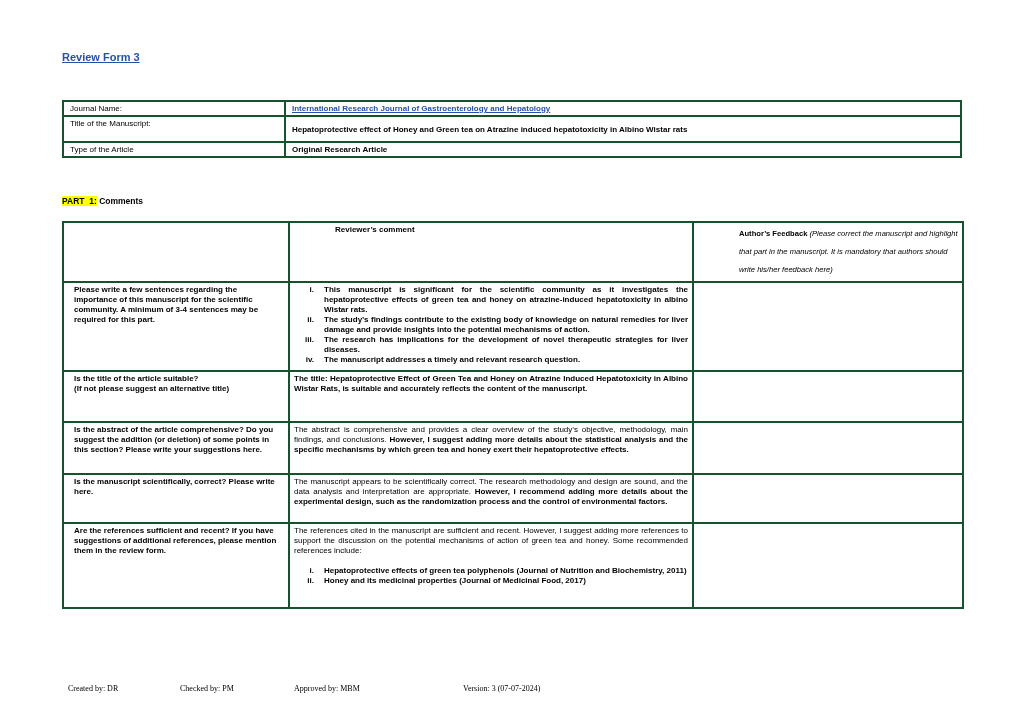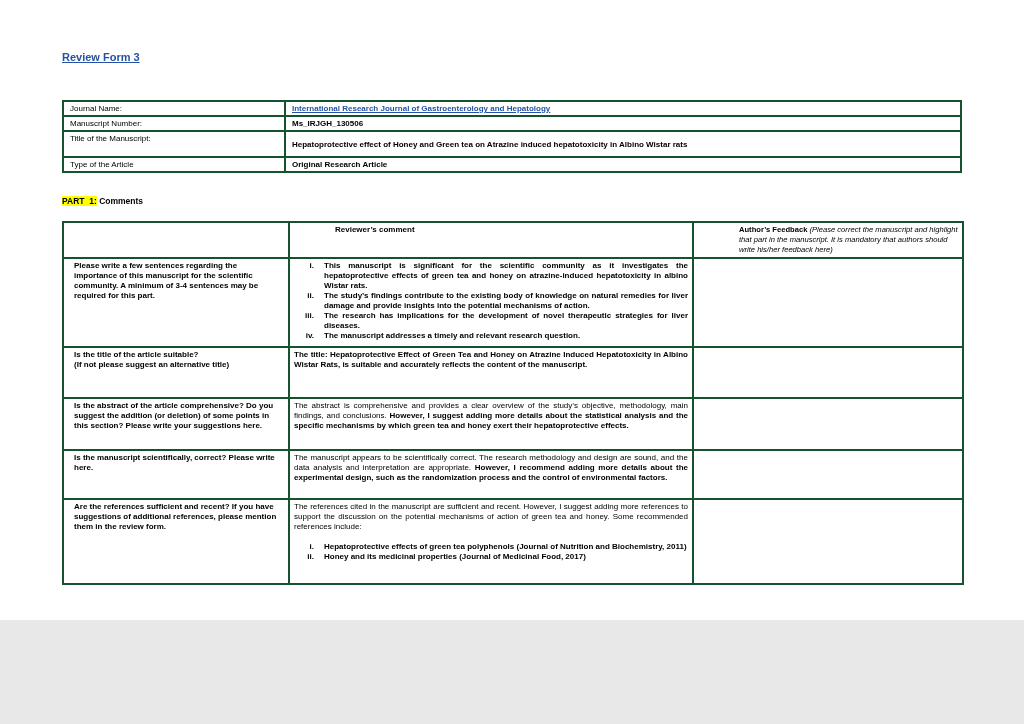--- a/index.html
+++ b/index.html
@@ -1,20 +1,20 @@
 <!DOCTYPE html>
 <html><head>
 <meta charset="utf-8">
 <style>
   * { margin: 0; padding: 0; box-sizing: border-box; }
   html, body { background: #e8e8e8; }
   .page {
     position: relative;
     width: 1024px;
-    height: 620px;
+    height: 724px;
     background: #ffffff;
     font-family: "Liberation Sans", sans-serif;
     color: #000;
     overflow: hidden;
     margin: 0 auto;
   }
   .doc-title {
     position: absolute;
     left: 62px; top: 51px;
     font-size: 11px;
@@ -48,21 +48,21 @@
   tr.hdr td { height: 30px; }
   tr.r1 td { height: 89px; }
   tr.r2 td { height: 51px; }
   tr.r3 td { height: 52px; }
   tr.r4 td { height: 49px; }
   tr.r5 td { height: 85px; }
   td.qcell { font-weight: bold; padding: 2px 6px 2px 10px; }
   td.ccell { text-align: justify; }
   td.hcell { font-weight: bold; padding-left: 45px; }
   .fb-italic { font-weight: normal; font-style: italic; font-size: 7.6px; }
-  .hcell-fb { font-size: 7.6px; line-height: 10px; }
+  .hcell-fb { font-size: 7.6px; line-height: 18px; }
   .b { font-weight: bold; }
   .n { font-weight: normal; }
   .li { display: flex; }
   .li .num { flex: 0 0 20px; text-align: right; font-weight: bold; }
   .li .txt { flex: 1; margin-left: 10px; font-weight: bold; text-align: justify; }
   .list-gap { margin-top: 10px; }
 
   
   .footer-item {
     position: absolute; top: 684px;
@@ -76,24 +76,20 @@
 
 <div class="page">
 
   <div class="doc-title">Review Form 3</div>
 
   <table class="info-table">
     <tbody>
         <tr class="row-journal">
       <td class="lbl">Journal Name:</td>
       <td class="val"><span class="journal-link">International Research Journal of Gastroenterology and Hepatology</span></td>
-    </tr>
-    <tr class="row-number">
-      <td class="lbl">Manuscript Number:</td>
-      <td class="val">Ms_IRJGH_130506</td>
     </tr>
     <tr class="row-title">
       <td class="lbl">Title of the Manuscript:</td>
       <td class="val">Hepatoprotective effect of Honey and Green tea on Atrazine induced hepatotoxicity in Albino Wistar rats</td>
     </tr>
     <tr class="row-type">
       <td class="lbl">Type of the Article</td>
       <td class="val">Original Research Article</td>
     </tr>
   </tbody>

